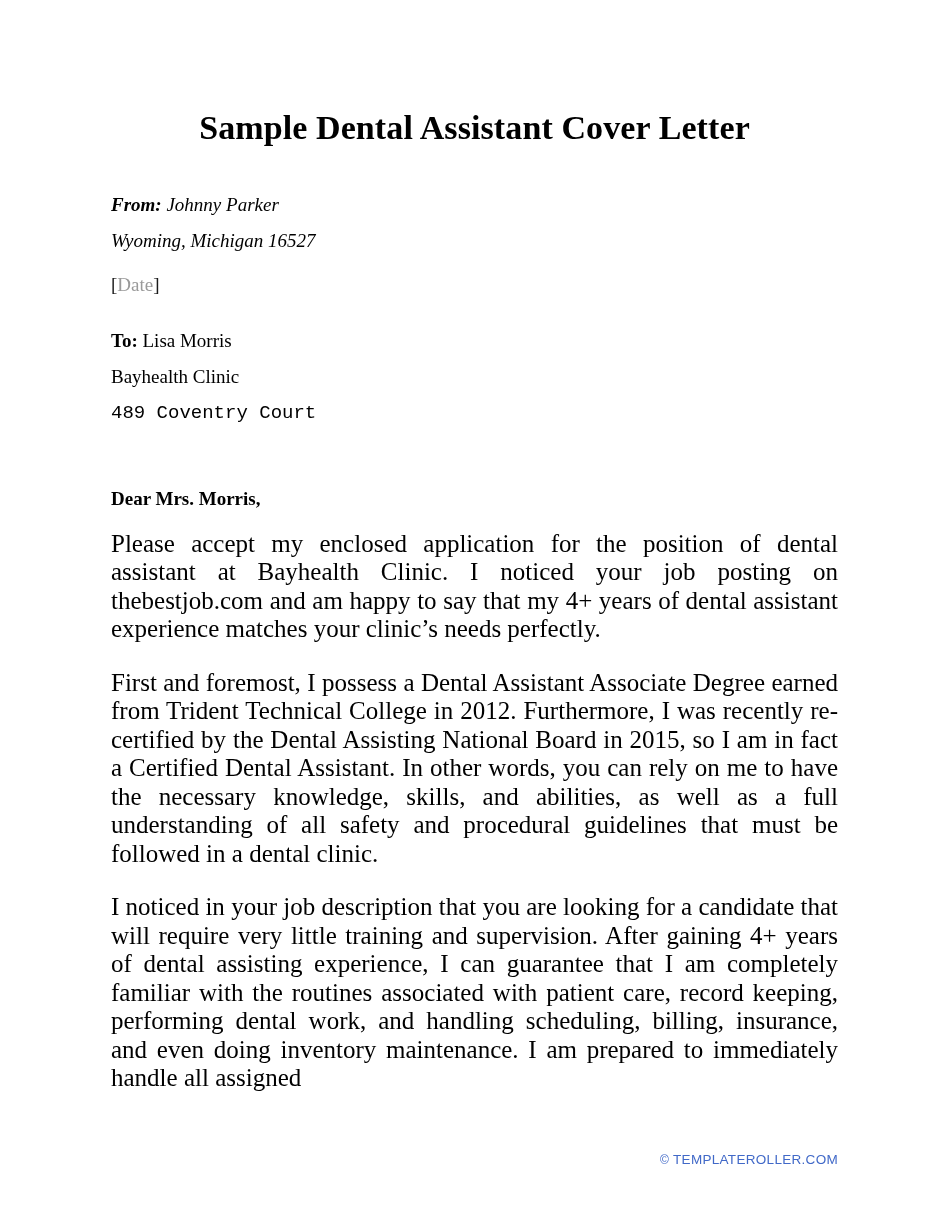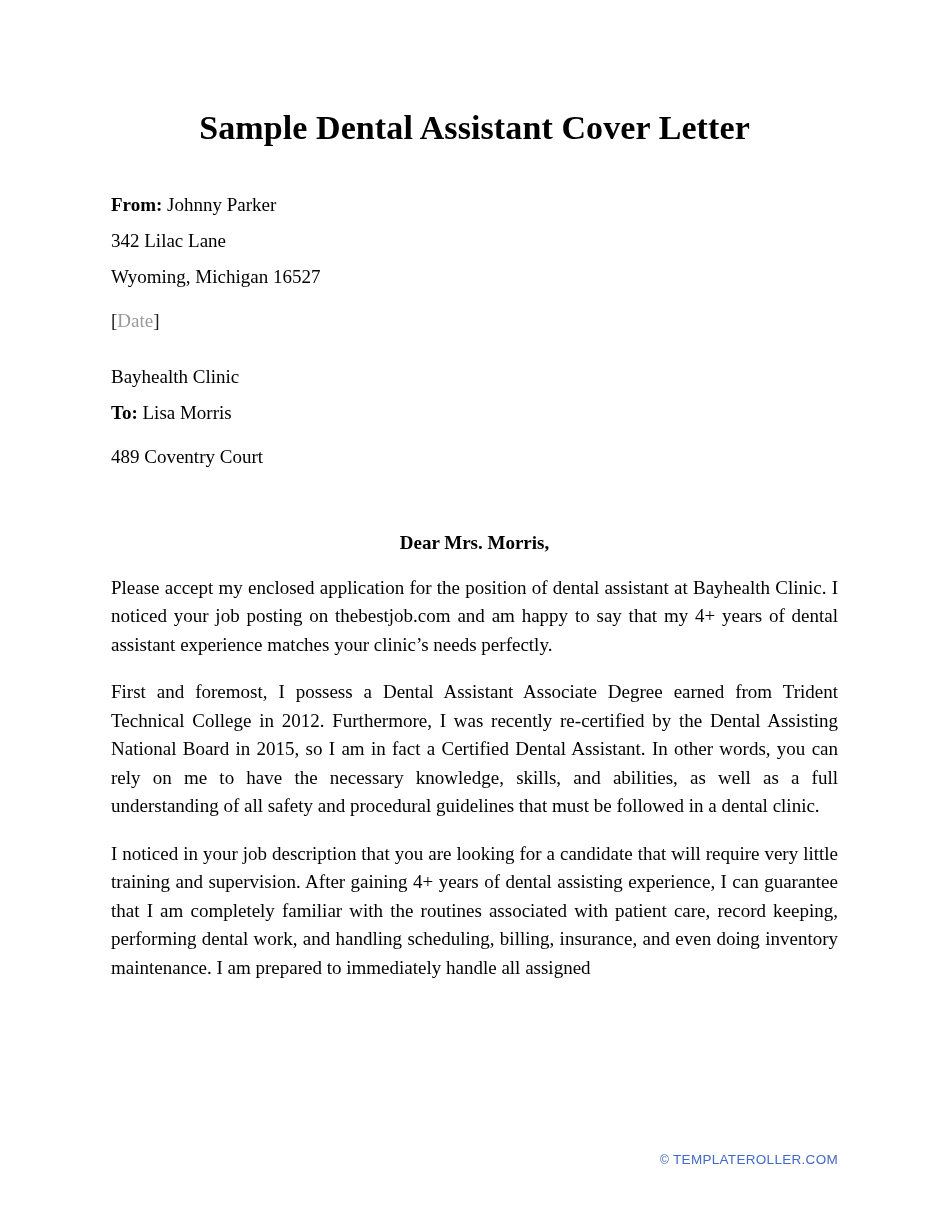--- a/index.html
+++ b/index.html
@@ -26,20 +26,21 @@
     text-align: center;
     font-size: 34px;
     font-weight: bold;
     line-height: 1.2;
     margin: 0;
     padding-top: 108px;
     letter-spacing: 0.1px;
   }
   .sender-block {
     margin-top: 38px;
+    font-style: italic;
   }
   .addr-line {
     font-size: 19px;
     line-height: 36px;
     white-space: nowrap;
   }
   .addr-line .lbl {
     font-weight: bold;
   }
   .date-line {
@@ -48,31 +49,31 @@
     margin-top: 8px;
     color: #1a1a1a;
   }
   .date-line .ph {
     color: #9a9a9a;
   }
   .recipient-block {
     margin-top: 20px;
   }
   .recipient-block .addr-line.gap {
-    margin-top: 8px;
+    margin-top: 0;
+    font-family: Liberation Mono, monospace;
   }
   .salutation {
     font-size: 19px;
     font-weight: bold;
     line-height: 28px;
     margin-top: 54px;
-    text-align: center;
   }
   .body-par {
-    font-size: 19px;
+    font-size: 25px;
     line-height: 28.5px;
     text-align: justify;
     margin-top: 16px;
   }
   .body-par.first {
     margin-top: 17px;
   }
   .footer {
     position: absolute;
     left: 0;
@@ -97,29 +98,28 @@
 </head>
 <body>
 
 <div class="page">
   <div class="content">
 
     <h1 class="doc-title">Sample Dental Assistant Cover Letter</h1>
 
     <div class="sender-block">
       <div class="addr-line"><span class="lbl">From:</span> <span>Johnny Parker</span></div>
-      <div class="addr-line">342 Lilac Lane</div>
       <div class="addr-line">Wyoming, Michigan 16527</div>
     </div>
 
     <div class="date-line"><span>[</span><span class="ph">Date</span><span>]</span></div>
 
     <div class="recipient-block">
+      <div class="addr-line"><span class="lbl">To:</span> <span>Lisa Morris</span></div>
       <div class="addr-line">Bayhealth Clinic</div>
-      <div class="addr-line"><span class="lbl">To:</span> <span>Lisa Morris</span></div>
       <div class="addr-line gap">489 Coventry Court</div>
     </div>
 
     <div class="salutation">Dear Mrs. Morris,</div>
 
     <p class="body-par first">Please accept my enclosed application for the position of dental assistant at Bayhealth Clinic. I noticed your job posting on thebestjob.com and am happy to say that my 4+ years of dental assistant experience matches your clinic’s needs perfectly.</p>
     <p class="body-par">First and foremost, I possess a Dental Assistant Associate Degree earned from Trident Technical College in 2012. Furthermore, I was recently re-certified by the Dental Assisting National Board in 2015, so I am in fact a Certified Dental Assistant. In other words, you can rely on me to have the necessary knowledge, skills, and abilities, as well as a full understanding of all safety and procedural guidelines that must be followed in a dental clinic.</p>
     <p class="body-par">I noticed in your job description that you are looking for a candidate that will require very little training and supervision. After gaining 4+ years of dental assisting experience, I can guarantee that I am completely familiar with the routines associated with patient care, record keeping, performing dental work, and handling scheduling, billing, insurance, and even doing inventory maintenance. I am prepared to immediately handle all assigned</p>
 
   </div>

